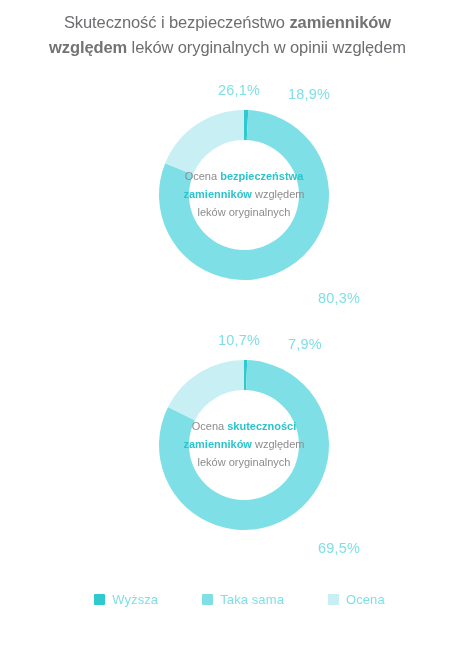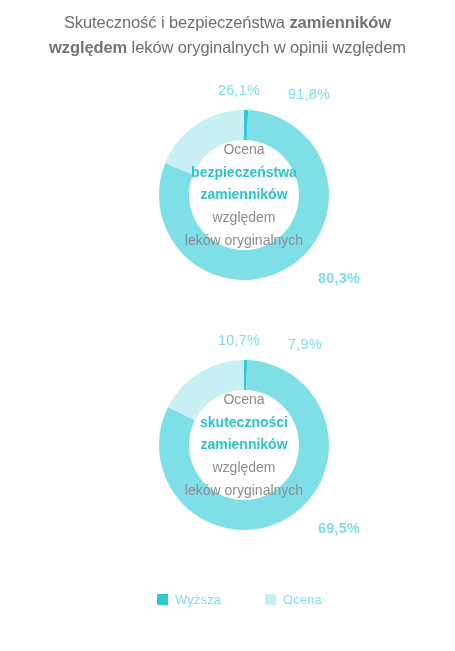--- a/index.html
+++ b/index.html
@@ -56,21 +56,21 @@
   }
 
   
   .donut-center {
     position: absolute;
     left: 50%;
     top: 50%;
     transform: translate(-50%, -50%);
     width: 124px;
     text-align: center;
-    font-size: 14px;
+    font-size: 11px;
     line-height: 1.62;
     color: #8c8c8e;
     pointer-events: none;
   }
   .donut-center .b {
     color: #2bc4cd;
     font-weight: bold;
   }
   .donut-center .g {
     color: #8c8c8e;
@@ -79,21 +79,21 @@
   
   .pct {
     position: absolute;
     font-size: 14.5px;
     color: #7fdfe6;
     white-space: nowrap;
     letter-spacing: 0.2px;
   }
   .pct-a { left: 218px; top: 0px; }     
   .pct-b { left: 288px; top: 4px; }     
-  .pct-c { left: 318px; top: 188px; font-weight: bold; }   
+  .pct-c { left: 318px; top: 208px; }   
 
   
   .legend {
     position: absolute;
     left: 0;
     top: 592px;
     width: 455px;
     display: flex;
     justify-content: center;
     align-items: center;
@@ -114,28 +114,28 @@
   .legend-label {
     font-size: 13px;
     color: #7fdfe6;
     letter-spacing: 0.1px;
   }
 </style>
 </head>
 <body>
 
 <div class="title">
-  <span>Skuteczność  i bezpieczeństwa </span><span class="hl">zamienników</span><br>
+  <span>Skuteczność  i bezpieczeństwo </span><span class="hl">zamienników</span><br>
   <span class="hl">względem</span><span> leków oryginalnych w opinii względem</span>
 </div>
 
 <div class="donut-block" id="donut-block-1">
 
   <div class="pct pct-a">26,1%</div>
-  <div class="pct pct-b">91,8%</div>
+  <div class="pct pct-b">18,9%</div>
   <div class="pct pct-c">80,3%</div>
 
   <div class="donut-wrap">
     <svg class="donut-svg" viewBox="0 0 174 174">
       <g>
           <path d="M 87 2 A 85 85 0 0 1 91.27076704528042 2.1073586884885174 L 89.76343749988733 32.06946738666904 A 55 55 0 0 0 87 32 Z" fill="#2ECACF"></path>
           <path d="M 91.27076704528042 2.1073586884885174 A 85 85 0 1 1 8.167161966553778 55.213467512287 L 35.99051656659362 66.432243684421 A 55 55 0 1 0 89.76343749988733 32.06946738666904 Z" fill="#7FDFE6"></path>
           <path d="M 8.167161966553778 55.213467512287 A 85 85 0 0 1 86.99999999999999 2 L 86.99999999999999 32 A 55 55 0 0 0 35.99051656659362 66.432243684421 Z" fill="#C8EFF4"></path>
         </g>
     </svg>
@@ -166,16 +166,20 @@
     </div>
   </div>
 </div>
 
 <div class="legend">
   <div class="legend-item">
     <span class="legend-swatch" style="background: rgb(46, 202, 207);"></span>
     <span class="legend-label">Wyższa</span>
   </div>
   <div class="legend-item">
+    <span class="legend-swatch" style="background: rgb(127, 223, 230);"></span>
+    <span class="legend-label">Taka sama</span>
+  </div>
+  <div class="legend-item">
     <span class="legend-swatch" style="background: rgb(200, 239, 244);"></span>
     <span class="legend-label">Ocena</span>
   </div>
 </div>
 
 </body></html>

